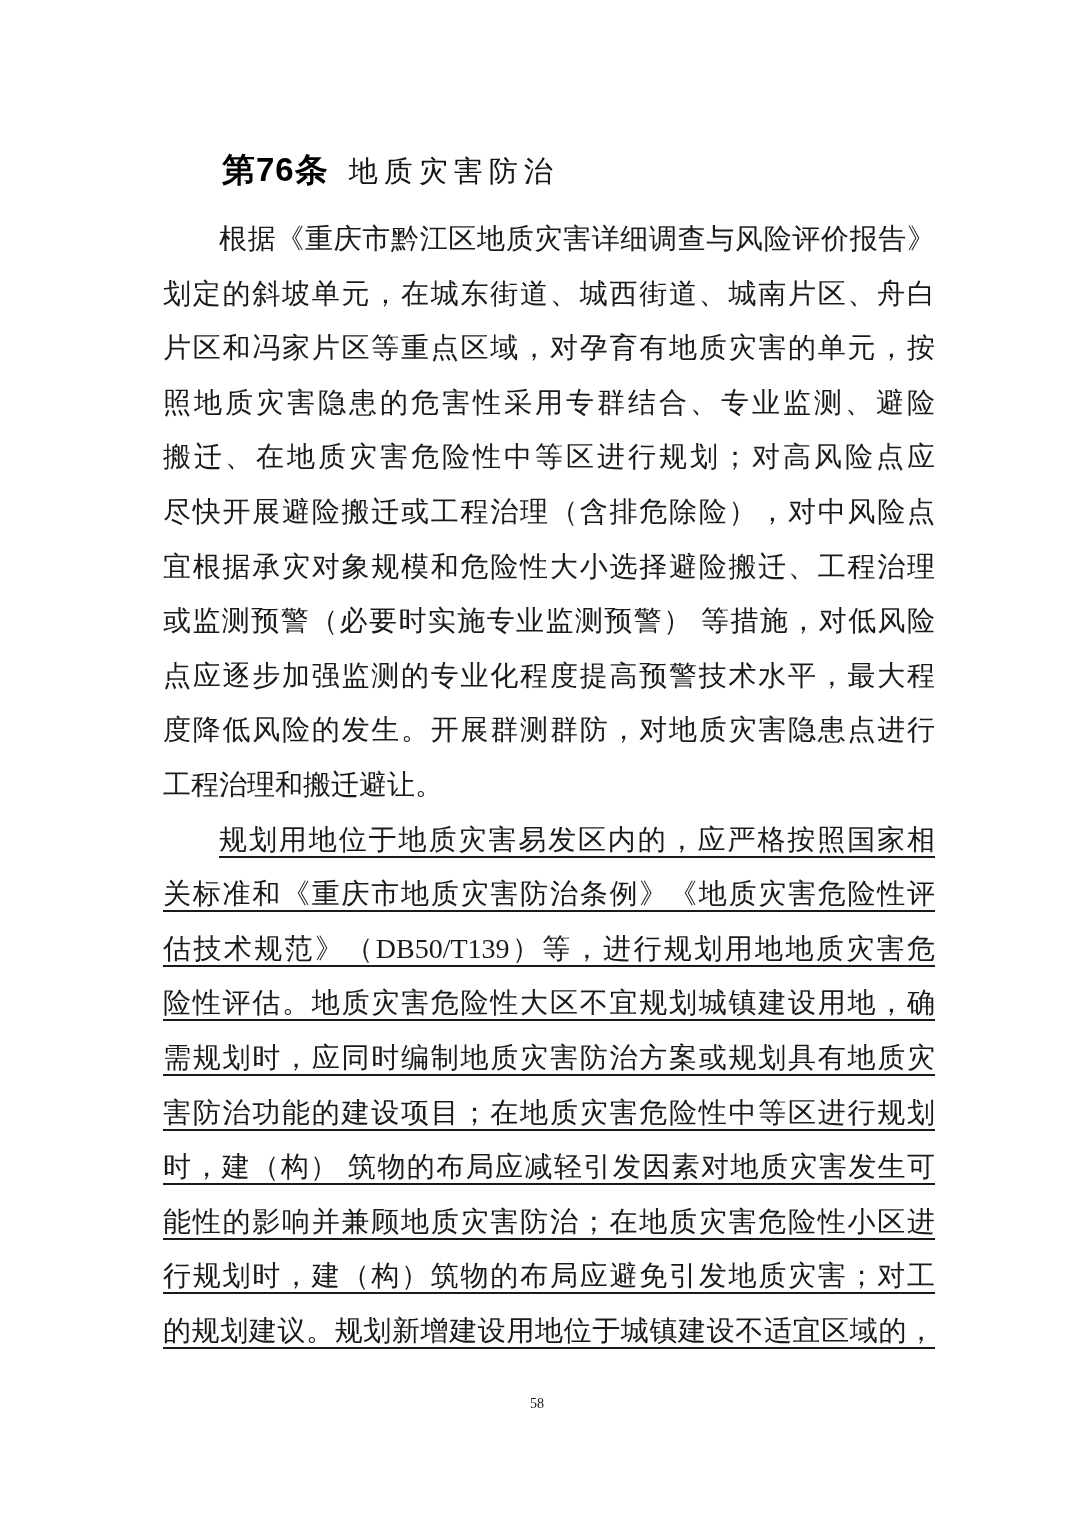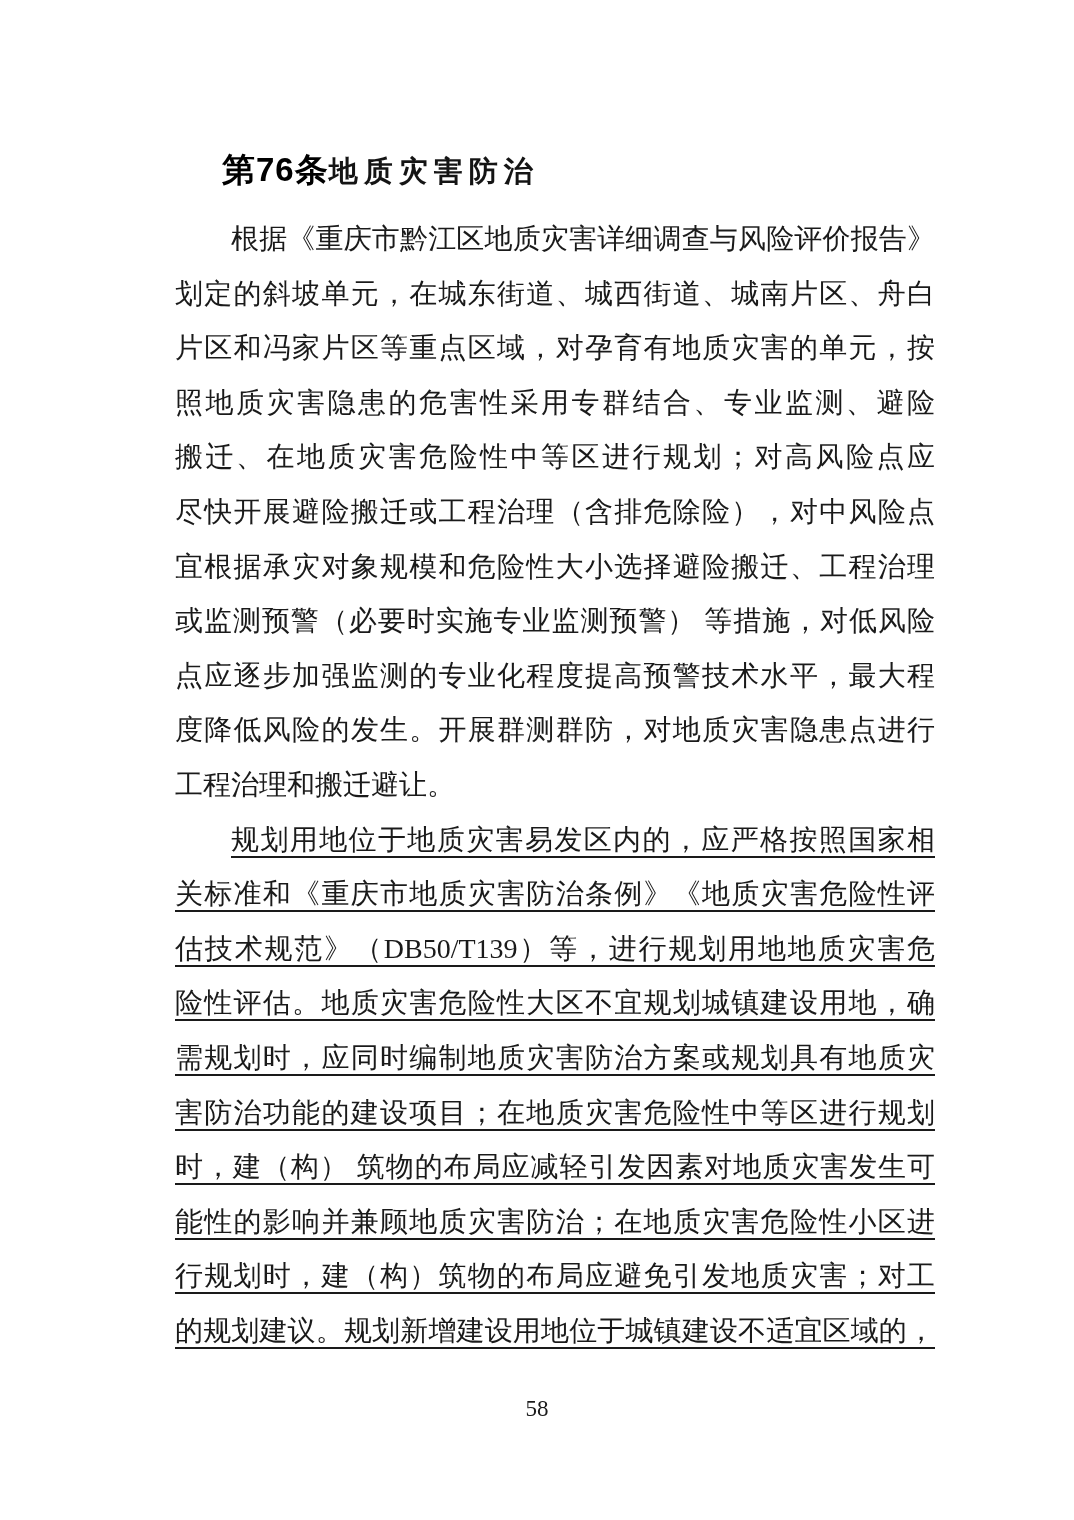--- a/index.html
+++ b/index.html
@@ -28,47 +28,46 @@
   .heading-number {
     font-family: "Liberation Sans", "DejaVu Sans", sans-serif;
     font-weight: bold;
     font-size: 33px;
     color: #000000;
     letter-spacing: 1px;
   }
   .heading-title {
     font-size: 29px;
     color: #141414;
+    margin-left: 20px;
     letter-spacing: 6px;
-    font-weight: bold;
   }
   .para .line {
     font-size: 28px;
     line-height: 54.6px;
     height: 54.6px;
     text-align: justify;
     text-align-last: justify;
     overflow: hidden;
-    margin-left: 12px;
   }
   .para .line:first-child { text-indent: 2em; }
   .para.plain .line:last-child { text-align: right; text-align-last: left; }
   .para.underlined .line {
     text-decoration: underline;
     text-decoration-thickness: 2px;
     text-decoration-color: #1a1a1a;
     text-underline-offset: 7px;
   }
   .page-number {
     position: absolute;
     top: 1396px;
     left: 0;
     width: 1074px;
     text-align: center;
-    font-size: 23px;
+    font-size: 14px;
     color: #1a1a1a;
   }
 </style>
 </head>
 <body>
 
 <div class="content">
   <div class="heading">
     <span class="heading-number">第76条</span><span class="heading-title">地质灾害防治</span>
   </div>

